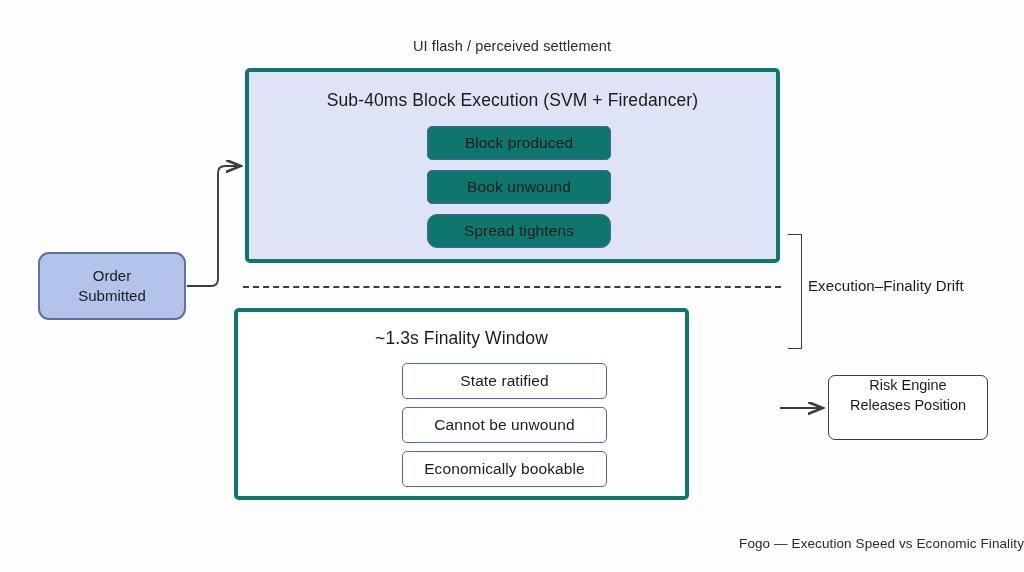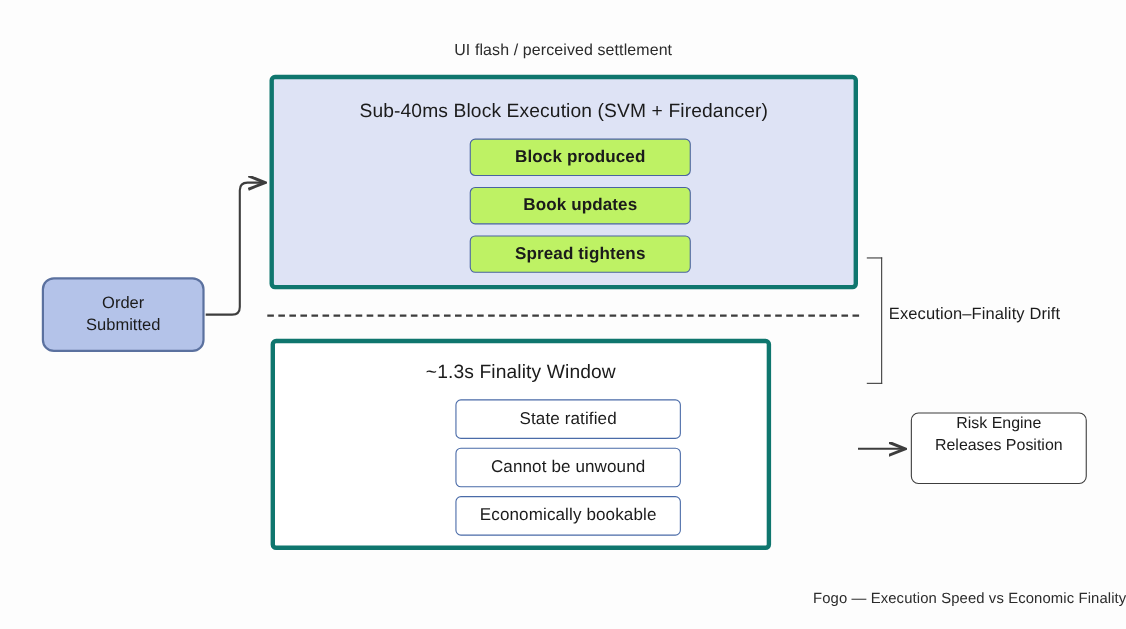--- a/index.html
+++ b/index.html
@@ -49,21 +49,21 @@
     border-radius: 5px;
   }
   .panel-exec {
     left: 245px;
     top: 68px;
     width: 535px;
     height: 195px;
     background: #dee3f5;
   }
   .panel-final {
-    left: 246px;
+    left: 234px;
     top: 308px;
     width: 455px;
     height: 192px;
     background: #ffffff;
   }
   .panel-title {
     position: absolute;
     left: 0;
     width: 100%;
     text-align: center;
@@ -81,29 +81,28 @@
     display: flex;
     align-items: center;
     justify-content: center;
     font-size: 15.5px;
     color: #1b1b1b;
     border-radius: 5px;
     letter-spacing: .1px;
   }
   .chip-exec {
     left: 178px;
-    width: 201px;
+    width: 184px;
     height: 34px;
-    background: #bef264;
+    background: #0f766e;
     border: 1.6px solid #4a63a0;
-    font-weight: bold;
   }
   .chip-exec.c0 { top: 54px; }
   .chip-exec.c1 { top: 98px; }
-  .chip-exec.c2 { top: 142px; }
+  .chip-exec.c2 { top: 142px; border-radius: 10px; }
 
   .chip-final {
     left: 164px;
     width: 205px;
     height: 36px;
     background: #ffffff;
     border: 1.6px solid #4a6ba8;
   }
   .chip-final.c0 { top: 51px; }
   .chip-final.c1 { top: 95px; }
@@ -212,21 +211,21 @@
   </svg>
 
   <div class="order-box">
     <span>Order</span>
     <span>Submitted</span>
   </div>
 
   <div class="panel panel-exec">
     <div class="panel-title">Sub-40ms Block Execution (SVM + Firedancer)</div>
     <div class="chip chip-exec c0">Block produced</div>
-    <div class="chip chip-exec c1">Book updates</div>
+    <div class="chip chip-exec c1">Book unwound</div>
     <div class="chip chip-exec c2">Spread tightens</div>
   </div>
 
   <div class="divider"></div>
 
   <div class="panel panel-final">
     <div class="panel-title">~1.3s Finality Window</div>
     <div class="chip chip-final c0">State ratified</div>
     <div class="chip chip-final c1">Cannot be unwound</div>
     <div class="chip chip-final c2">Economically bookable</div>

